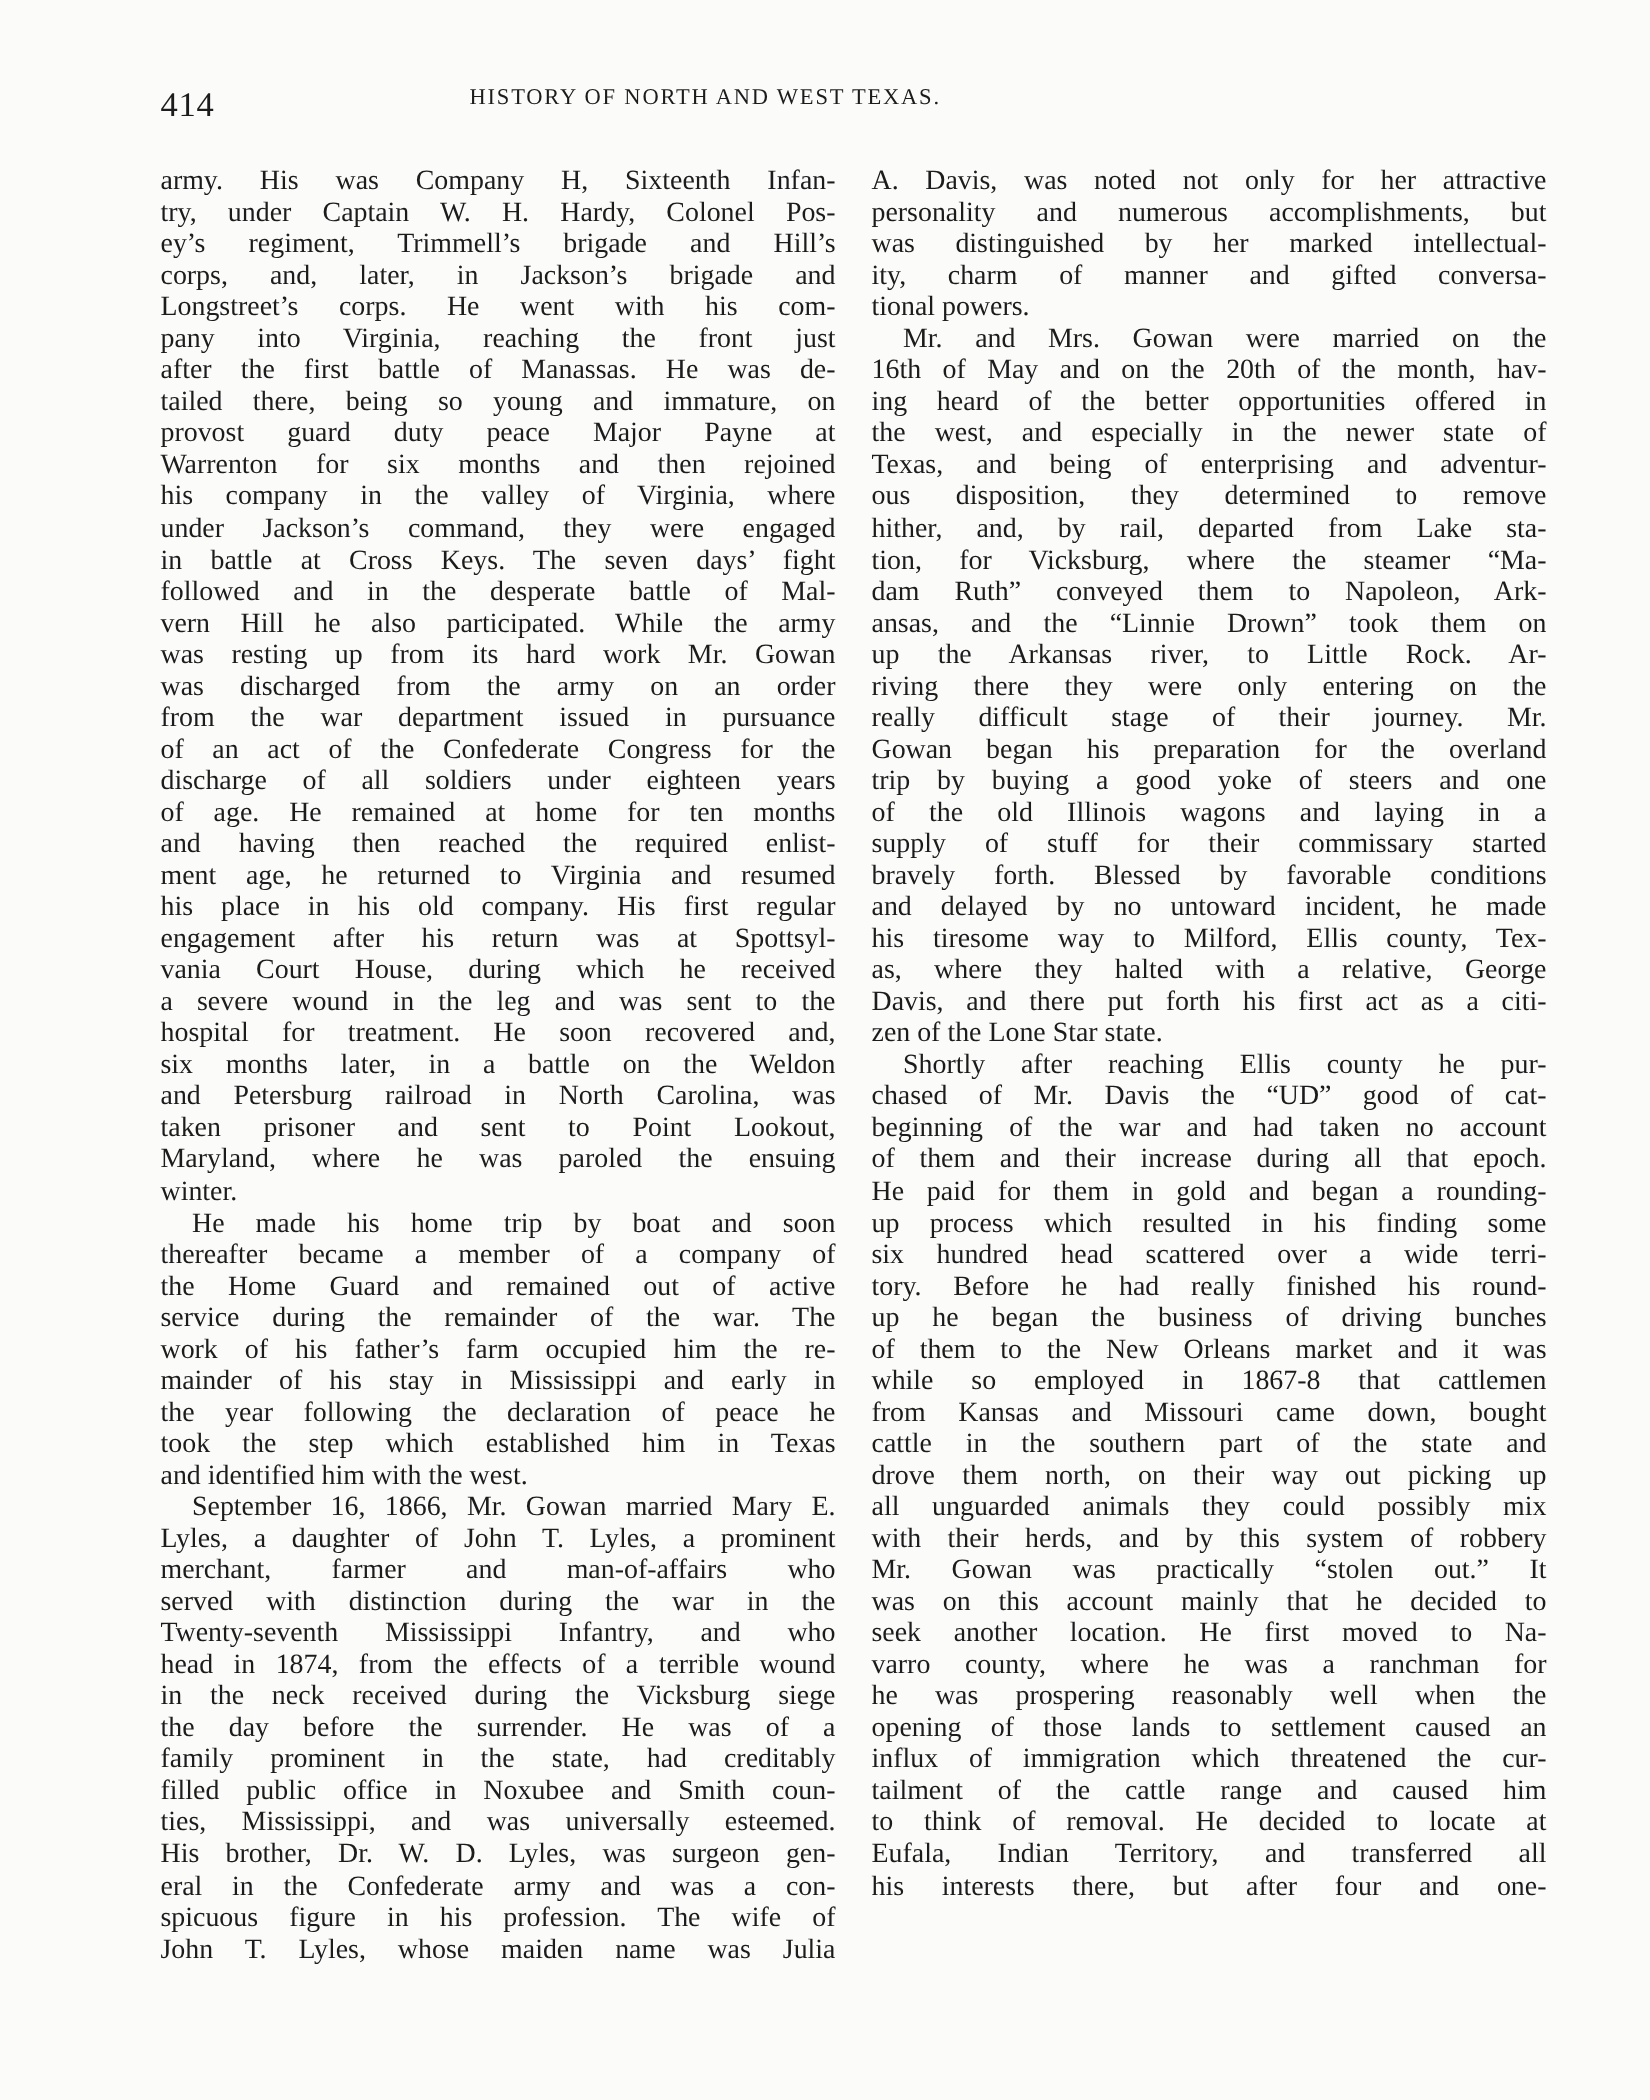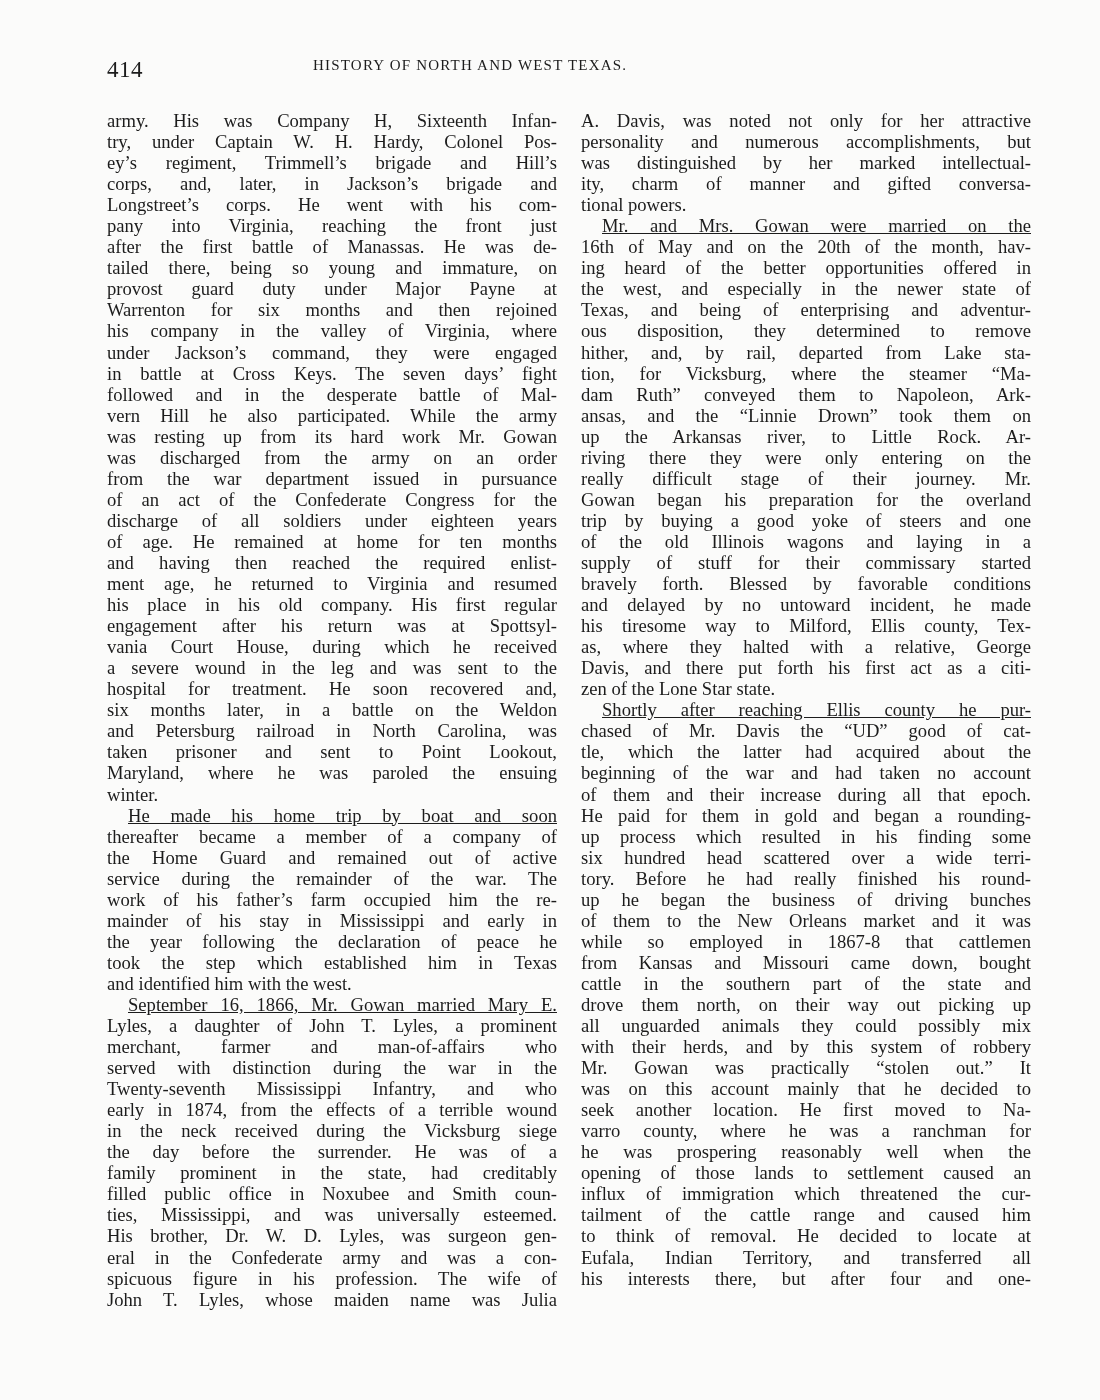--- a/index.html
+++ b/index.html
@@ -27,39 +27,39 @@
   .col-right { left: 581px; }
   .line {
     height: 21.05px; line-height: 21.05px;
     font-size: 18.6px;
     text-align: justify;
     text-align-last: justify;
     white-space: nowrap;
     overflow: visible;
   }
   .line.last { text-align-last: left; }
-  .line.indent { padding-left: 21px; text-decoration: underline; }
+  .line.indent { padding-left: 21px; }
 </style>
 </head>
 <body>
 
 <div>
   <div class="page-number">414</div>
   <div class="running-head">HISTORY OF NORTH AND WEST TEXAS.</div>
 
   <div class="column col-left" id="col-left">
       <div class="line">army. His was Company H, Sixteenth Infan-</div>
       <div class="line">try, under Captain W. H. Hardy, Colonel Pos-</div>
       <div class="line">ey’s regiment, Trimmell’s brigade and Hill’s</div>
       <div class="line">corps, and, later, in Jackson’s brigade and</div>
       <div class="line">Longstreet’s corps. He went with his com-</div>
       <div class="line">pany into Virginia, reaching the front just</div>
       <div class="line">after the first battle of Manassas. He was de-</div>
       <div class="line">tailed there, being so young and immature, on</div>
-      <div class="line">provost guard duty under Major Payne at</div>
+      <div class="line">provost guard duty peace Major Payne at</div>
       <div class="line">Warrenton for six months and then rejoined</div>
       <div class="line">his company in the valley of Virginia, where</div>
       <div class="line">under Jackson’s command, they were engaged</div>
       <div class="line">in battle at Cross Keys. The seven days’ fight</div>
       <div class="line">followed and in the desperate battle of Mal-</div>
       <div class="line">vern Hill he also participated. While the army</div>
       <div class="line">was resting up from its hard work Mr. Gowan</div>
       <div class="line">was discharged from the army on an order</div>
       <div class="line">from the war department issued in pursuance</div>
       <div class="line">of an act of the Confederate Congress for the</div>
@@ -84,21 +84,21 @@
       <div class="line">work of his father’s farm occupied him the re-</div>
       <div class="line">mainder of his stay in Mississippi and early in</div>
       <div class="line">the year following the declaration of peace he</div>
       <div class="line">took the step which established him in Texas</div>
       <div class="line last">and identified him with the west.</div>
       <div class="line indent">September 16, 1866, Mr. Gowan married Mary E.</div>
       <div class="line">Lyles, a daughter of John T. Lyles, a prominent</div>
       <div class="line">merchant, farmer and man-of-affairs who</div>
       <div class="line">served with distinction during the war in the</div>
       <div class="line">Twenty-seventh Mississippi Infantry, and who</div>
-      <div class="line">early in 1874, from the effects of a terrible wound</div>
+      <div class="line">head in 1874, from the effects of a terrible wound</div>
       <div class="line">in the neck received during the Vicksburg siege</div>
       <div class="line">the day before the surrender. He was of a</div>
       <div class="line">family prominent in the state, had creditably</div>
       <div class="line">filled public office in Noxubee and Smith coun-</div>
       <div class="line">ties, Mississippi, and was universally esteemed.</div>
       <div class="line">His brother, Dr. W. D. Lyles, was surgeon gen-</div>
       <div class="line">eral in the Confederate army and was a con-</div>
       <div class="line">spicuous figure in his profession. The wife of</div>
       <div class="line">John T. Lyles, whose maiden name was Julia</div>
     </div>
@@ -126,21 +126,20 @@
       <div class="line">of the old Illinois wagons and laying in a</div>
       <div class="line">supply of stuff for their commissary started</div>
       <div class="line">bravely forth. Blessed by favorable conditions</div>
       <div class="line">and delayed by no untoward incident, he made</div>
       <div class="line">his tiresome way to Milford, Ellis county, Tex-</div>
       <div class="line">as, where they halted with a relative, George</div>
       <div class="line">Davis, and there put forth his first act as a citi-</div>
       <div class="line last">zen of the Lone Star state.</div>
       <div class="line indent">Shortly after reaching Ellis county he pur-</div>
       <div class="line">chased of Mr. Davis the “UD” good of cat-</div>
-      <div class="line">tle, which the latter had acquired about the</div>
       <div class="line">beginning of the war and had taken no account</div>
       <div class="line">of them and their increase during all that epoch.</div>
       <div class="line">He paid for them in gold and began a rounding-</div>
       <div class="line">up process which resulted in his finding some</div>
       <div class="line">six hundred head scattered over a wide terri-</div>
       <div class="line">tory. Before he had really finished his round-</div>
       <div class="line">up he began the business of driving bunches</div>
       <div class="line">of them to the New Orleans market and it was</div>
       <div class="line">while so employed in 1867-8 that cattlemen</div>
       <div class="line">from Kansas and Missouri came down, bought</div>

